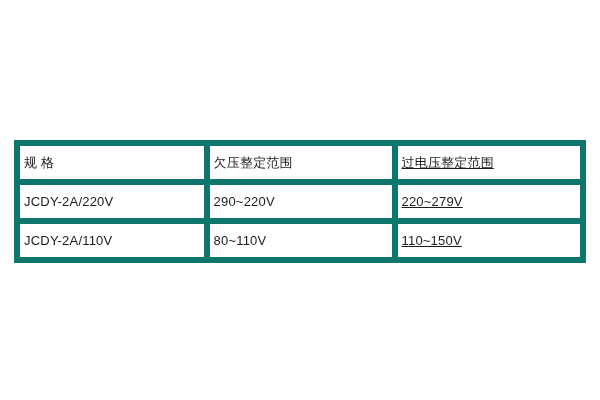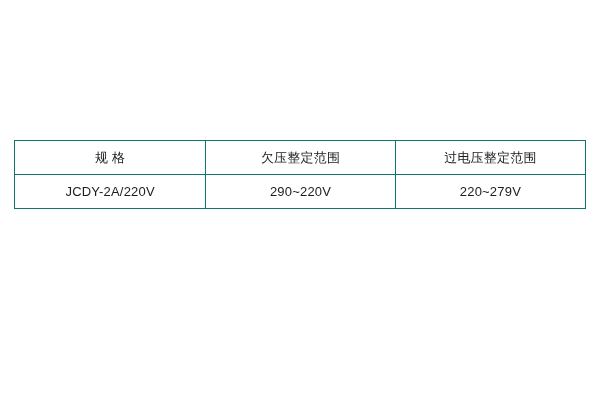--- a/index.html
+++ b/index.html
@@ -18,49 +18,53 @@
     left: 14px;
     top: 140px;
     width: 572px;
   }
   table.spec-table {
     border-collapse: collapse;
     width: 100%;
     table-layout: fixed;
   }
   table.spec-table td {
-    border: 1px solid #0f766e;
+    border: 6px solid #0f766e;
     height: 33px;
-    text-align: center;
     vertical-align: middle;
     font-size: 13px;
     color: #1c1c1c;
     font-family: "Liberation Sans", sans-serif;
     letter-spacing: 0.2px;
     padding: 0 4px;
   }
   table.spec-table tr.header-row td {
     font-size: 13px;
     color: #1c1c1c;
   }
   .col-a { width: 33.5%; }
   .col-b { width: 33.2%; }
-  .col-c { width: 33.3%; }
+  .col-c { width: 33.3%; text-decoration: underline; }
 </style>
 </head>
 <body>
 
 <div id="spec-table-wrap">
   <table class="spec-table">
     <tbody>
       <tr class="header-row">
         <td class="col-a">规  格</td>
         <td class="col-b">欠压整定范围</td>
         <td class="col-c">过电压整定范围</td>
       </tr>
       <tr>
         <td class="col-a">JCDY-2A/220V</td>
         <td class="col-b">290~220V</td>
         <td class="col-c">220~279V</td>
       </tr>
+      <tr>
+        <td class="col-a">JCDY-2A/110V</td>
+        <td class="col-b">80~110V</td>
+        <td class="col-c">110~150V</td>
+      </tr>
     </tbody>
   </table>
 </div>
 
 </body></html>

